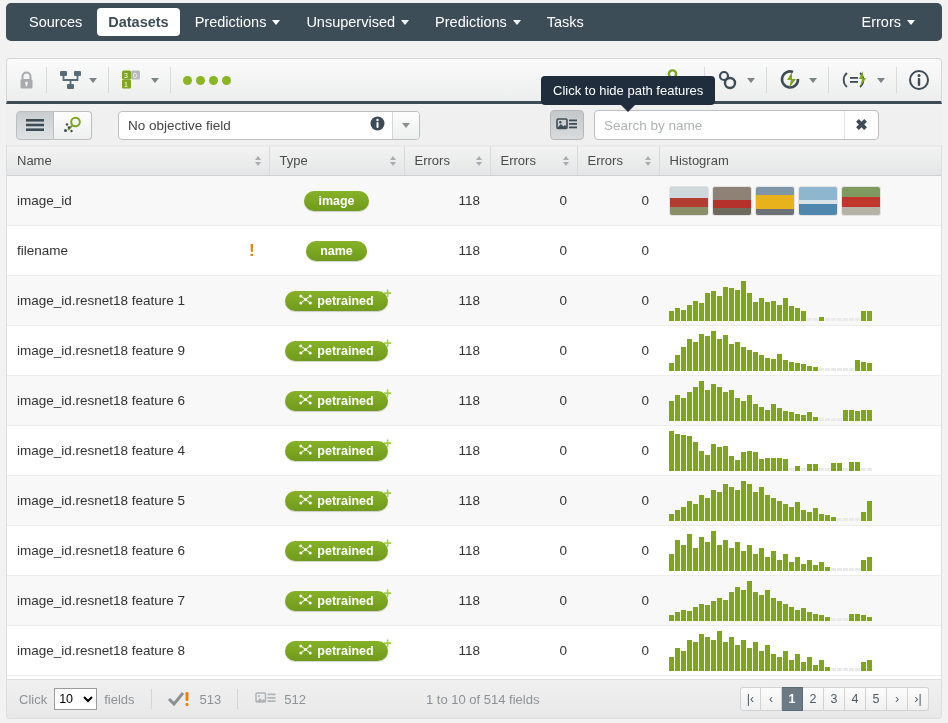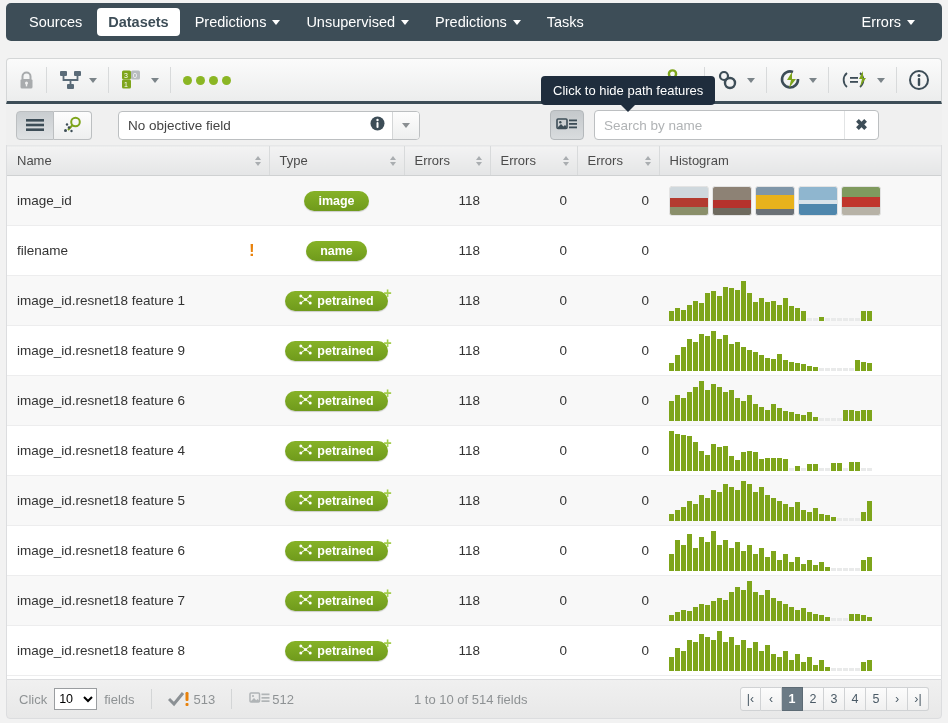--- a/index.html
+++ b/index.html
@@ -255,21 +255,21 @@
   }
   .footer select {
     margin: 0 7px;
     height: 22px;
     font-size: 12.5px;
     font-family: "Liberation Sans", sans-serif;
     border: 1px solid #9a9da0;
     background: #fff;
   }
   .f-sep { width: 1px; height: 20px; background: #d3d5d6; margin: 0 16px; }
-  .f-stat { display: flex; align-items: center; }
+  .f-stat { display: flex; align-items: center; gap: 6px; }
   .pager { margin-left: auto; display: flex; }
   .pg {
     min-width: 21px; height: 24px;
     border: 1px solid #d0d2d4;
     border-left: none;
     background: linear-gradient(to bottom,#fcfcfc,#f0f0f0);
     display: flex; align-items: center; justify-content: center;
     font-size: 12.5px; color: #4a5a66;
     padding: 0 5px;
     cursor: pointer;

